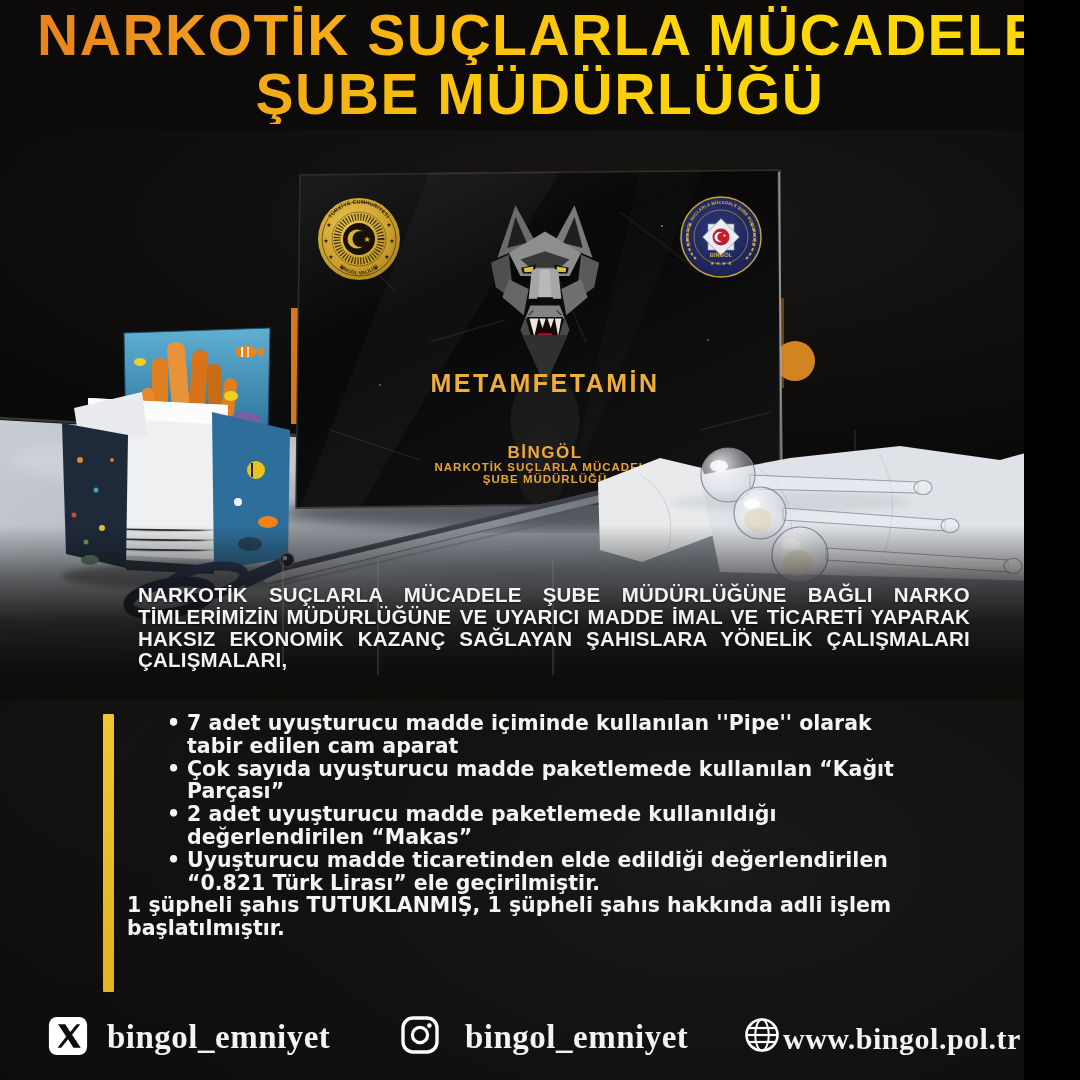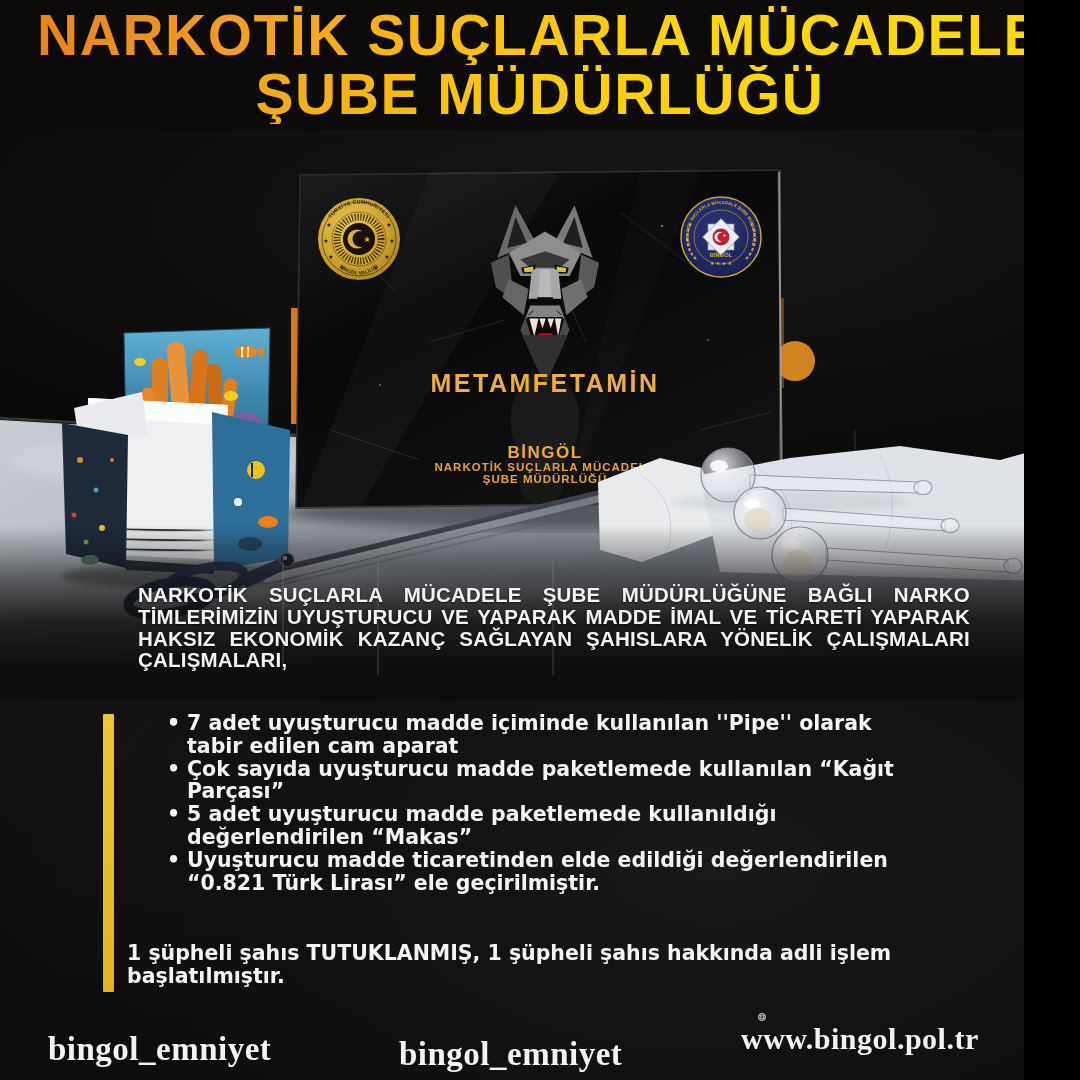--- a/index.html
+++ b/index.html
@@ -34,26 +34,26 @@
   
   .accent-bar{position:absolute;left:103px;top:714px;width:11px;height:278px;border-radius:1px;}
   .bullets{position:absolute;left:163px;top:712px;width:750px;margin:0;padding:0;list-style:none;}
   .bullets li{
     position:relative;padding-left:24px;margin:0;
     font-family:"DejaVu Sans",sans-serif;font-weight:700;
     font-size:20.5px;line-height:22.8px;color:#f4f4f4;
   }
   .bullet-marker{position:absolute;left:4px;top:0;font-size:20.5px;line-height:22.8px;color:#f4f4f4;}
   .closing{
-    position:absolute;left:127px;top:942px;width:810px;margin:0;
+    position:absolute;left:127px;top:894px;width:810px;margin:0;
     font-family:"DejaVu Sans",sans-serif;font-weight:700;
     font-size:20.5px;line-height:23px;color:#f4f4f4;
   }
   
-  .footer-group{position:absolute;top:1012px;height:44px;display:flex;align-items:flex-start;flex-direction:column;}
+  .footer-group{position:absolute;top:1012px;height:44px;display:flex;align-items:flex-end;}
   .footer-group .ftxt{
     font-family:"Liberation Serif",serif;font-weight:700;color:#f3f3f3;
     font-size:33px;letter-spacing:.5px;white-space:nowrap;
   }
   .footer-group.g1{left:48px;gap:19px;}
   .footer-group.g2{left:399px;gap:24px;}
   .footer-group.g3{left:741px;}
   .footer-group.g3 .ftxt{font-size:30px;}
 </style>
 </head>
@@ -362,41 +362,41 @@
     <rect x="0" y="395" width="1080" height="175" fill="url(#fadeGrad)"></rect>
     <g stroke="#8a8f96" stroke-width="1.4" opacity="0.3">
       <line x1="283" y1="428" x2="283" y2="540"></line>
       <line x1="378" y1="430" x2="378" y2="545"></line>
       <line x1="553" y1="430" x2="553" y2="545"></line>
     </g>
   </svg>
 
   <section class="intro">
     <div class="intro-line">NARKOTİK SUÇLARLA MÜCADELE ŞUBE MÜDÜRLÜĞÜNE BAĞLI NARKO</div>
-    <div class="intro-line">TİMLERİMİZİN UYUŞTURUCU VE YAPARAK MADDE İMAL VE TİCARETİ YAPARAK</div>
+    <div class="intro-line">TİMLERİMİZİN MÜDÜRLÜĞÜNE VE UYARICI MADDE İMAL VE TİCARETİ YAPARAK</div>
     <div class="intro-line">HAKSIZ EKONOMİK KAZANÇ SAĞLAYAN ŞAHISLARA YÖNELİK ÇALIŞMALARI</div>
     <div class="intro-line last">ÇALIŞMALARI,</div>
   </section>
 
   <div class="accent-bar" style="background:linear-gradient(180deg,#f0c532,#e2b322);"></div>
   <ul class="bullets">
     <li>
       <span class="bullet-marker">•</span>
     </li>
     <li>
       <span class="bullet-marker">•</span>
       <span>7 adet uyuşturucu madde içiminde kullanılan ''Pipe'' olarak tabir edilen cam aparat</span>
     </li>
     <li>
       <span class="bullet-marker">•</span>
       <span>Çok sayıda uyuşturucu madde paketlemede kullanılan “Kağıt Parçası”</span>
     </li>
     <li>
       <span class="bullet-marker">•</span>
-      <span>5 adet uyuşturucu madde paketlemede kullanıldığı değerlendirilen “Makas”</span>
+      <span>2 adet uyuşturucu madde paketlemede kullanıldığı değerlendirilen “Makas”</span>
     </li>
     <li>
       <span class="bullet-marker">•</span>
       <span>Uyuşturucu madde ticaretinden elde edildiği değerlendirilen “0.821 Türk Lirası” ele geçirilmiştir.</span>
     </li>
   </ul>
   <p class="closing">1 şüpheli şahıs TUTUKLANMIŞ, 1 şüpheli şahıs hakkında adli işlem başlatılmıştır.</p>
 
   <div class="footer-group g1">
     <svg width="40" height="40" viewBox="0 0 44 44">

